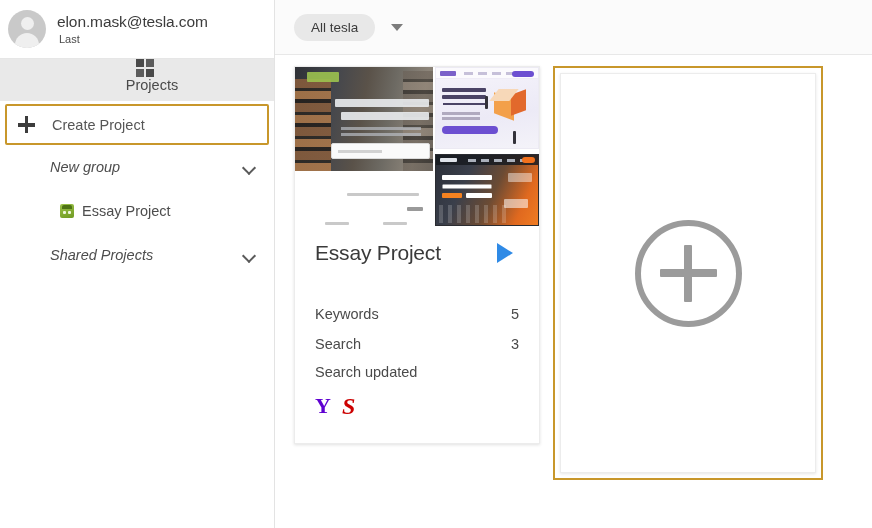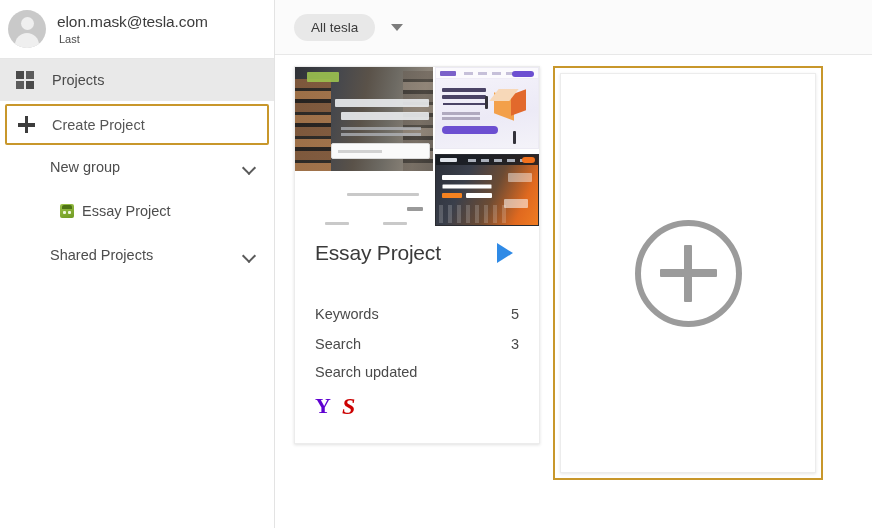--- a/index.html
+++ b/index.html
@@ -78,20 +78,21 @@
     display: flex;
     align-items: center;
     font-size: 14px;
     color: #4f4f4f;
     padding-left: 12px;
     cursor: pointer;
     position: relative;
   }
   .nav-item.active {
     background: #e9e9e9;
+    flex-direction: column;
   }
   .grid-icon {
     width: 18px; height: 18px;
     flex: 0 0 18px;
     display: grid;
     grid-template-columns: 1fr 1fr;
     grid-template-rows: 1fr 1fr;
     gap: 2.5px;
     margin-left: 4px;
   }
@@ -138,21 +139,21 @@
   .create-label { margin-left: 16px; font-size: 14.5px; color: #565656; }
 
   .group-row {
     height: 44px;
     display: flex;
     align-items: center;
     padding: 0 18px 0 50px;
     cursor: pointer;
     position: relative;
   }
-  .group-label { font-size: 14.5px; color: #4d4d4d; }
+  .group-label { font-size: 14.5px; color: #4d4d4d; font-style: italic; }
   .chev {
     margin-left: auto;
     width: 13px; height: 13px;
     position: relative;
   }
   .chev::before {
     content: "";
     position: absolute;
     left: 1px; top: 2px;
     width: 8px; height: 8px;

